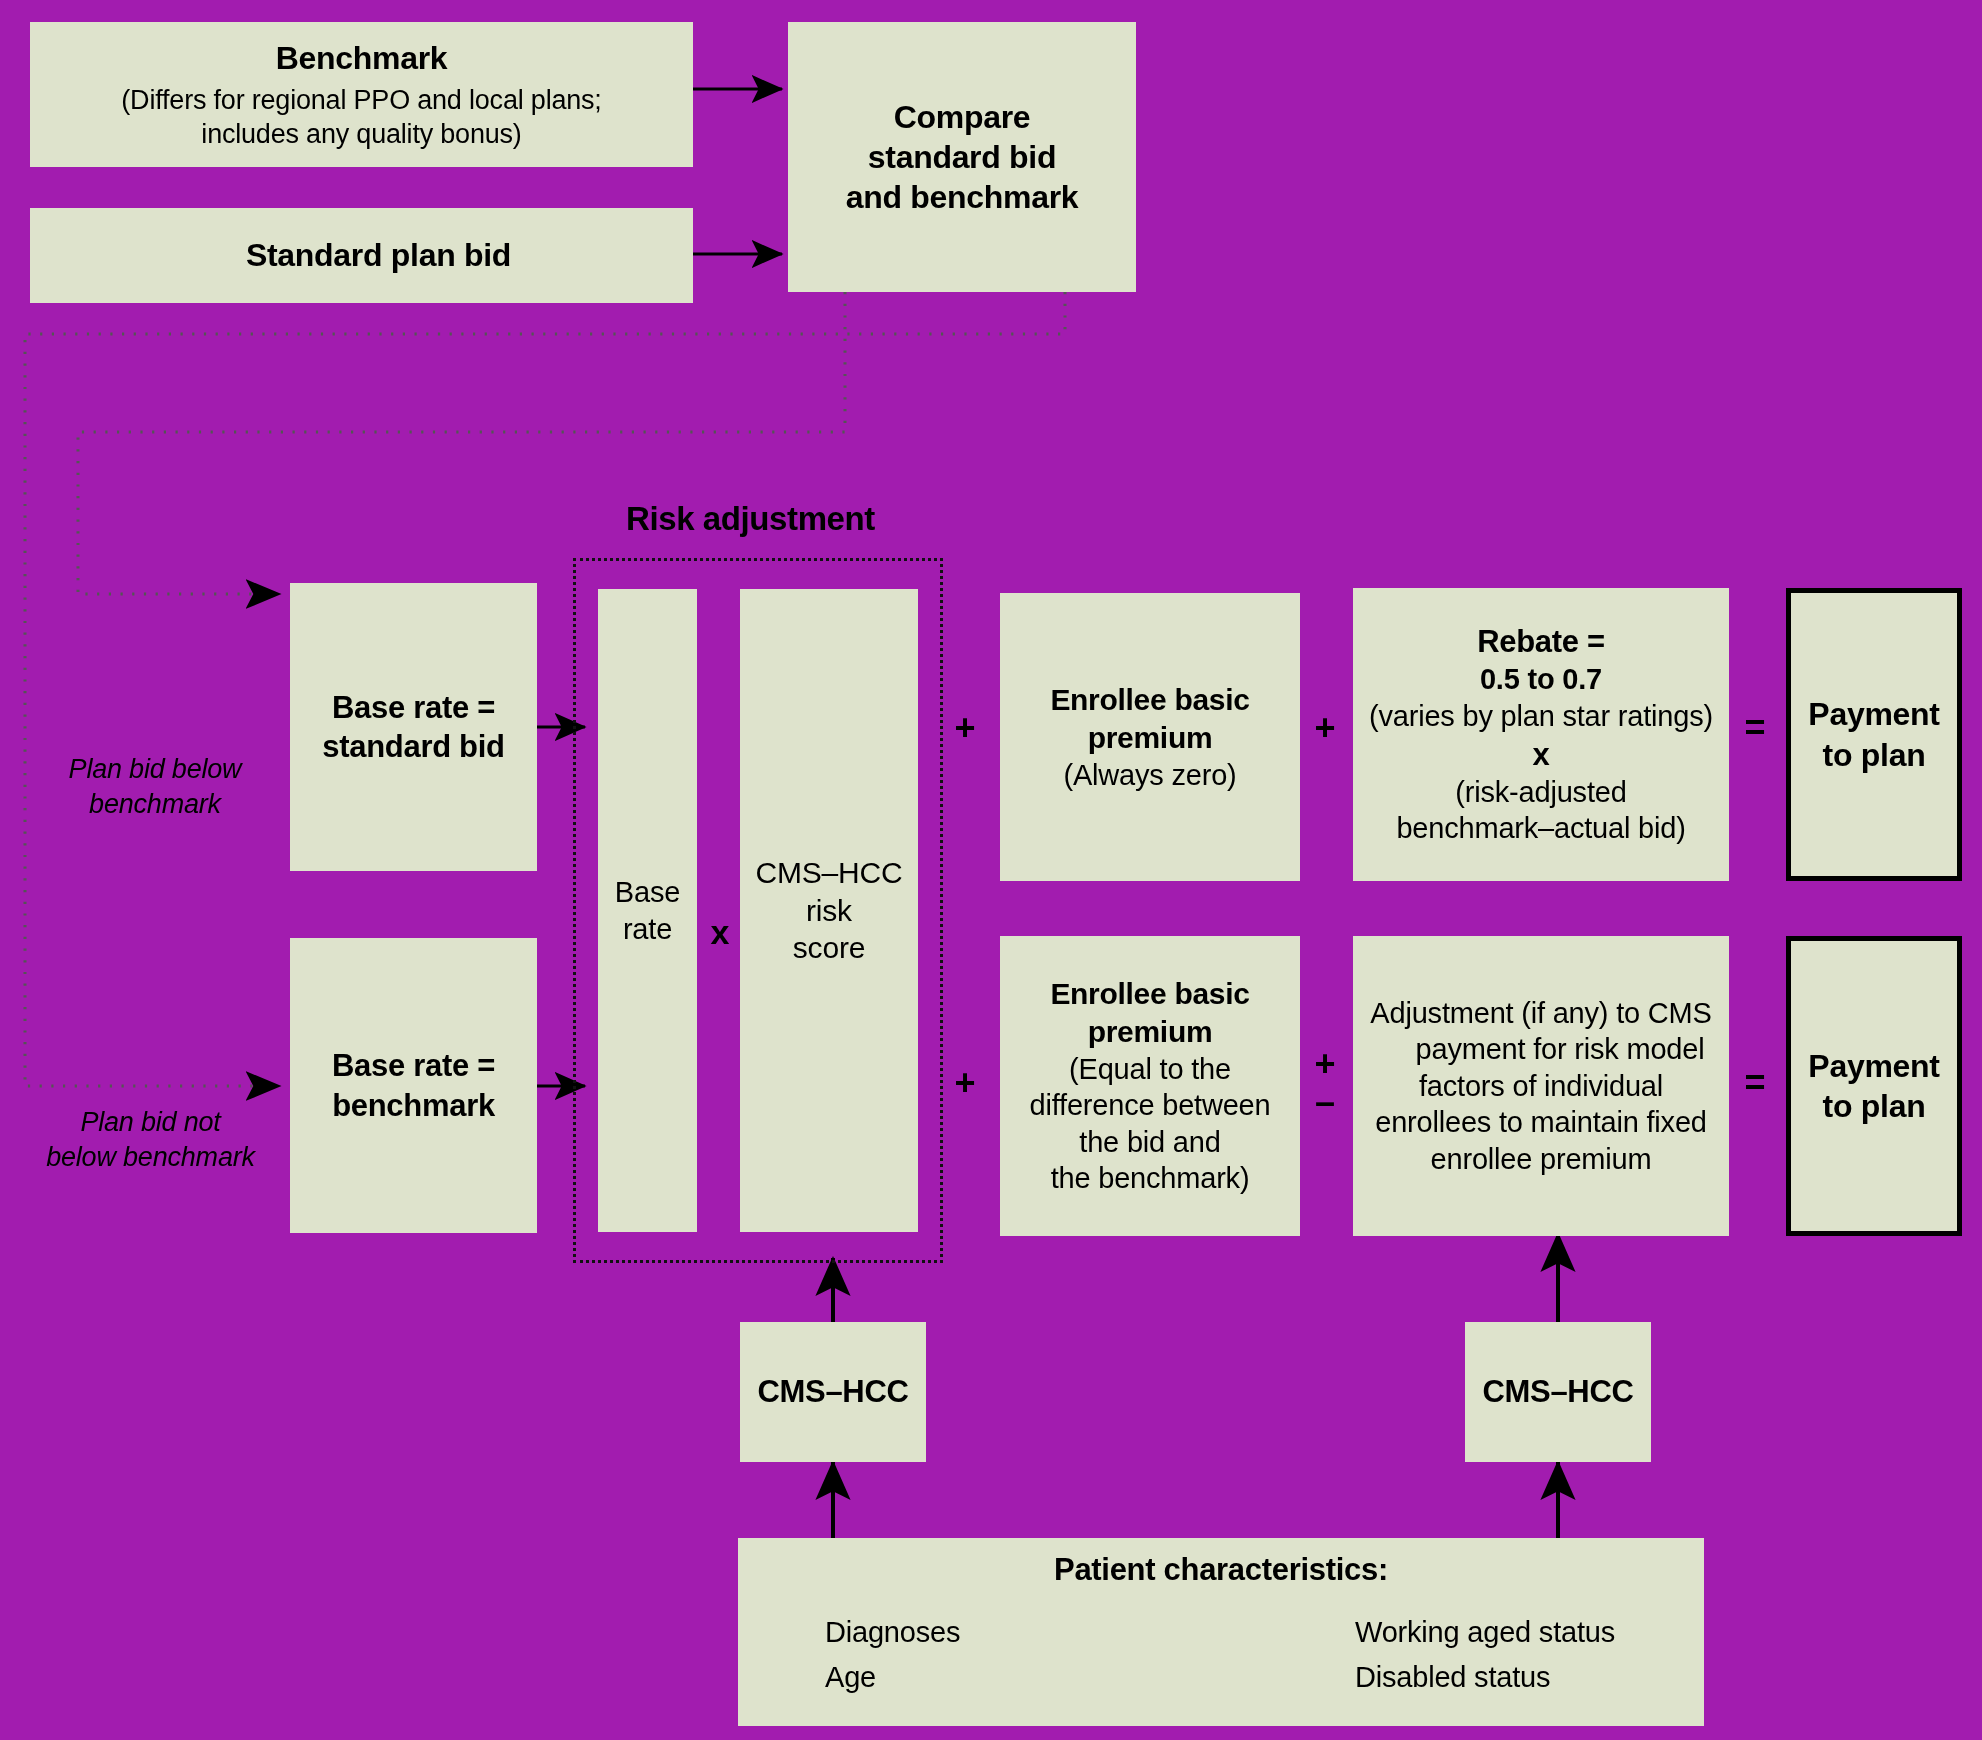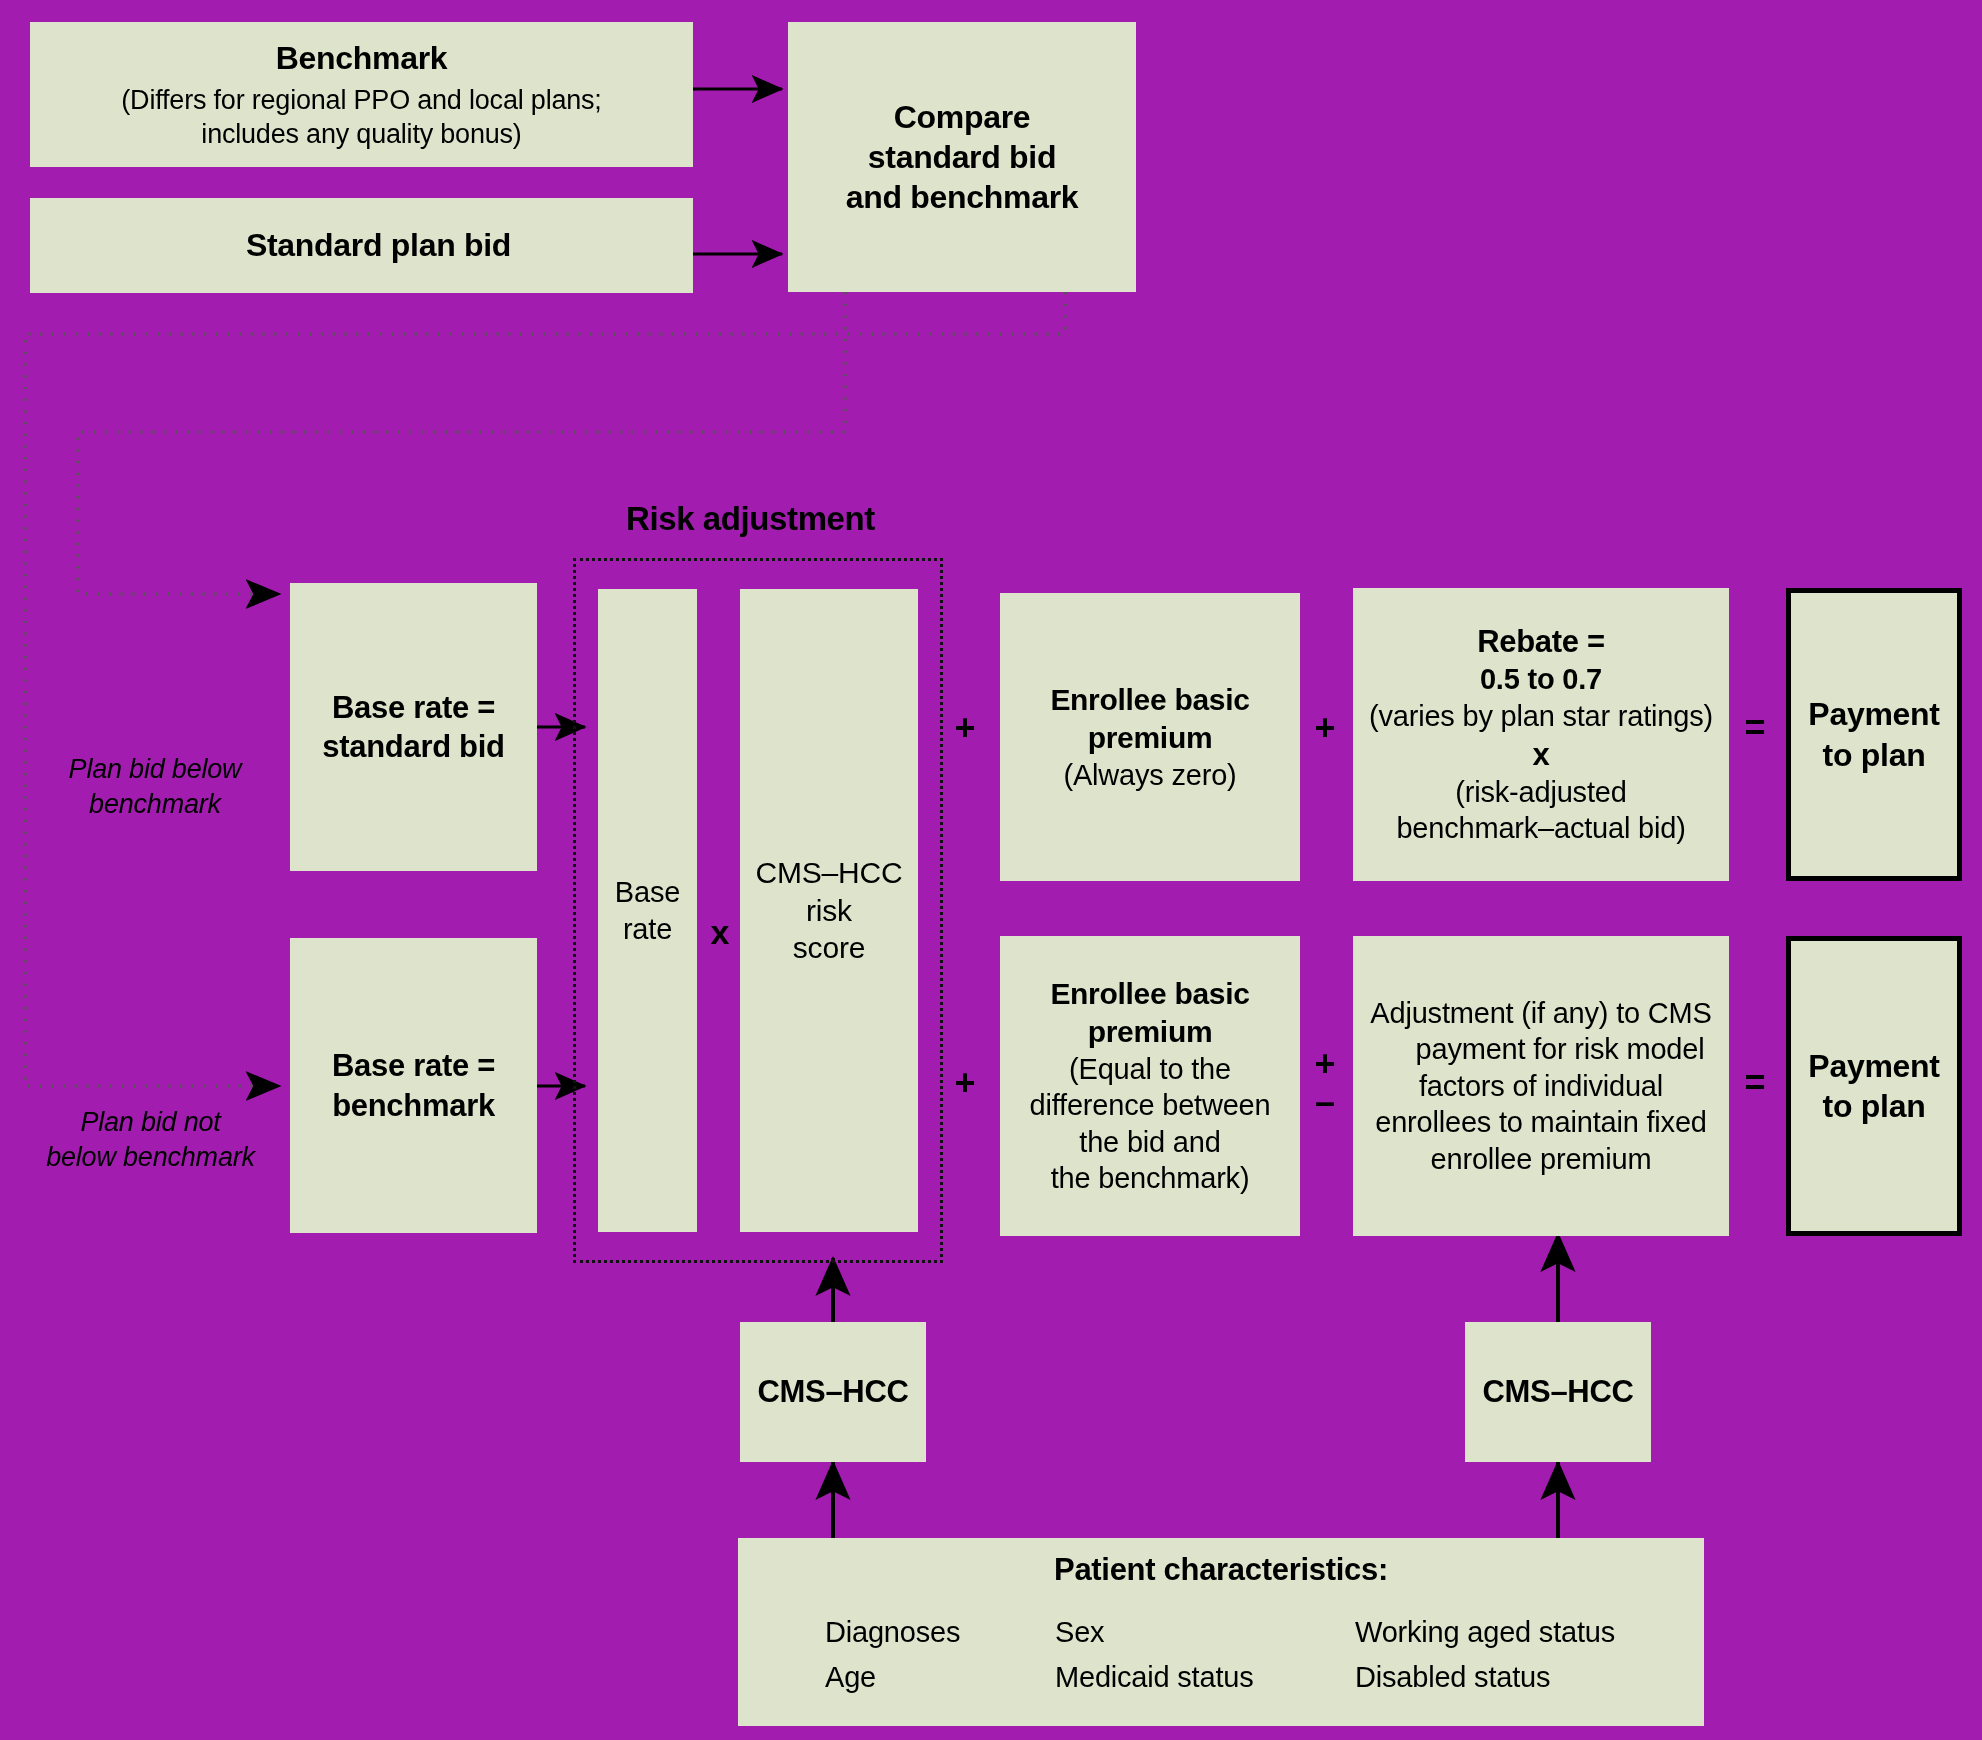--- a/index.html
+++ b/index.html
@@ -119,21 +119,21 @@
 
     <line x1="1558" y1="1538" x2="1558" y2="1462" stroke="#000" stroke-width="4" marker-end="url(#ah)"></line>
   </svg>
 
   <div class="box" style="left:30px; top:22px; width:663px; height:145px; font-size:28px; padding:6px 14px;">
     <div class="ttl" style="font-size:32px; margin-bottom:4px;">Benchmark</div>
     <div class="sub" style="font-size:27px;">(Differs for regional PPO and local plans;</div>
     <div class="sub" style="font-size:27px;">includes any quality bonus)</div>
   </div>
 
-  <div class="box" style="left:30px; top:198px; width:663px; height:95px;padding-left:34px;">
+  <div class="box" style="left:30px; top:208px; width:663px; height:95px;padding-left:34px;">
     <div class="ttl" style="font-size:32px;">Standard plan bid</div>
   </div>
 
   <div class="box" style="left:788px; top:22px; width:348px; height:270px;">
     <div class="ttl" style="font-size:32px;">Compare</div>
     <div class="ttl" style="font-size:32px;">standard bid</div>
     <div class="ttl" style="font-size:32px;">and benchmark</div>
   </div>
 
   <div class="label" style="left:35px; top:752px; width:240px; font-size:27px;">Plan bid below
@@ -229,18 +229,16 @@
 
   <div class="box" style="left:1465px; top:1322px; width:186px; height:140px;">
     <div class="ttl" style="font-size:31px;">CMS–HCC</div>
   </div>
 
   <div class="box" style="left:738px; top:1538px; width:966px; height:188px; justify-content:flex-start; align-items:stretch;">
   </div>
   <div class="pc-title" style="left:738px; top:1552px; width:966px; text-align:center; font-size:31px;">Patient characteristics:</div>
   <div class="pc-col" style="left:825px; top:1610px; width:230px; font-size:29px;">Diagnoses
 Age</div>
-  <div class="pc-col" style="left:1055px; top:1610px; width:300px; font-size:29px;">Sex
-Medicaid status</div>
   <div class="pc-col" style="left:1355px; top:1610px; width:330px; font-size:29px;">Working aged status
 Disabled status</div>
 
 </div>
 
 </body></html>

